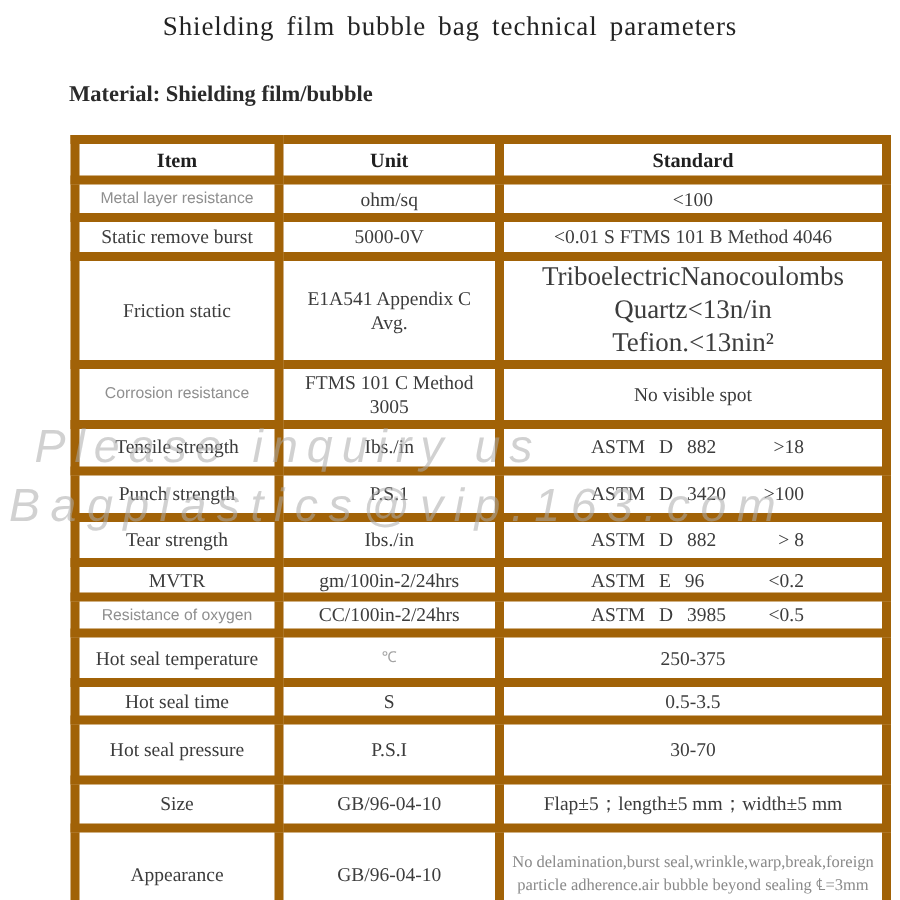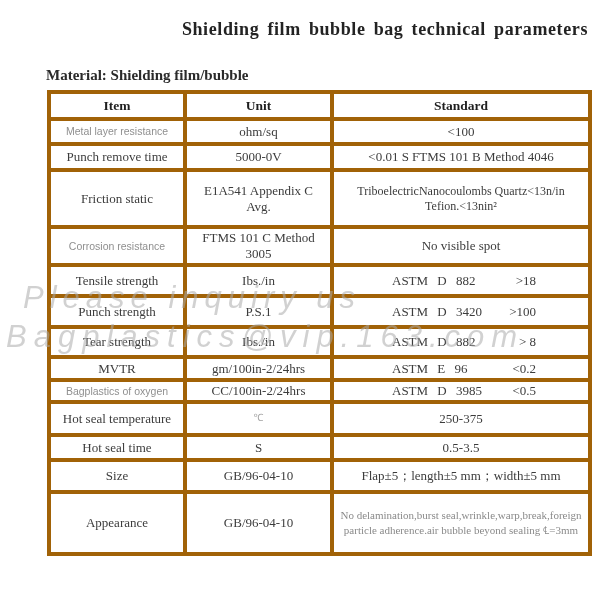--- a/index.html
+++ b/index.html
@@ -4,44 +4,44 @@
 <style>
   html, body { margin:0; padding:0; }
   body {
     width:600px; height:600px;
     background:#ffffff;
     position:relative;
     overflow:hidden;
     font-family:"Liberation Serif", serif;
   }
   .title {
-    margin:12px; padding-top:7px;
-    text-align:right;
-    font-size:18px; font-weight:bold;
+    margin:0; padding-top:7px;
+    text-align:center;
+    font-size:18px; font-weight:normal;
     letter-spacing:0.6px;
     color:#232323;
     word-spacing:3px;
   }
   .material {
     margin:27px 0 11px 46px;
     font-size:15px; font-weight:bold;
     color:#2a2a2a;
   }
   table.params {
     position:absolute; left:47px; top:90px;
     width:541px;
     border-collapse:collapse;
     table-layout:fixed;
     border:2px solid #5a5a5a;
   }
   col.c1 { width:136px; }
   col.c2 { width:147px; }
   col.c3 { width:258px; }
   th, td {
-    border:4px solid #a16207;
+    border:6px solid #a16207;
     text-align:center;
     vertical-align:middle;
     padding:1px 2px;
     overflow:hidden;
   }
   th { font-size:13.5px; font-weight:bold; color:#1f1f1f; }
   td { font-size:13px; color:#3c3c3c; line-height:1.22; }
   .gray-sans {
     font-family:"Liberation Sans", sans-serif;
     font-size:10.5px;
@@ -49,21 +49,21 @@
     text-align:center;
   }
   .unit-small {
     font-family:"Liberation Sans", sans-serif;
     font-size:10px;
     color:#a3a3a3;
   }
   .thick-top td { border-top:4px solid #c4b5fd; }
   .narrow { display:inline-block; max-width:122px; }
   .std-pad0 { padding:0; }
-  .block { display:block; font-size:12px; }
+  .block { display:block; font-size:18px; }
   .std-flex {
     display:flex; justify-content:space-between; align-items:flex-end;
     padding:0 50px 0 56px;
   }
   .method { word-spacing:6px; white-space:nowrap; }
   .appearance-std {
     font-size:11px;
     color:#8a8a8a;
     line-height:1.35;
     display:inline-block;
@@ -103,21 +103,21 @@
       <th>Standard</th>
     </tr>
 
     <tr style="height:25px">
       <td class="gray-sans">Metal layer resistance</td>
       <td>ohm/sq</td>
       <td>&lt;100</td>
     </tr>
 
     <tr style="height:26px">
-      <td>Punch remove time</td>
+      <td>Static remove burst</td>
       <td>5000-0V</td>
       <td>&lt;0.01 S FTMS 101 B Method 4046</td>
     </tr>
 
     <tr style="height:57px">
       <td>Friction static</td>
       <td><span class="narrow">E1A541 Appendix C Avg.</span></td>
       <td class="std-pad0">
         <span class="block">TriboelectricNanocoulombs Quartz&lt;13n/in</span>
         <span class="block">Tefion.&lt;13nin²</span>
@@ -168,21 +168,21 @@
       <td>gm/100in-2/24hrs</td>
       <td>
         <div class="std-flex">
           <span class="method">ASTM E 96</span>
           <span>&lt;0.2</span>
         </div>
       </td>
     </tr>
 
     <tr style="height:22px">
-      <td class="gray-sans">Bagplastics of oxygen</td>
+      <td class="gray-sans">Resistance of oxygen</td>
       <td>CC/100in-2/24hrs</td>
       <td>
         <div class="std-flex">
           <span class="method">ASTM D 3985</span>
           <span>&lt;0.5</span>
         </div>
       </td>
     </tr>
 
     <tr style="height:33px" class="thick-top">
@@ -190,20 +190,25 @@
       <td class="unit-small">℃</td>
       <td>250-375</td>
     </tr>
 
     <tr style="height:25px">
       <td>Hot seal time</td>
       <td>S</td>
       <td>0.5-3.5</td>
     </tr>
 
+    <tr style="height:40px">
+      <td>Hot seal pressure</td>
+      <td>P.S.I</td>
+      <td>30-70</td>
+    </tr>
 
     <tr style="height:32px">
       <td>Size</td>
       <td>GB/96-04-10</td>
       <td>Flap±5；length±5 mm；width±5 mm</td>
     </tr>
 
     <tr style="height:62px">
       <td>Appearance</td>
       <td>GB/96-04-10</td>

